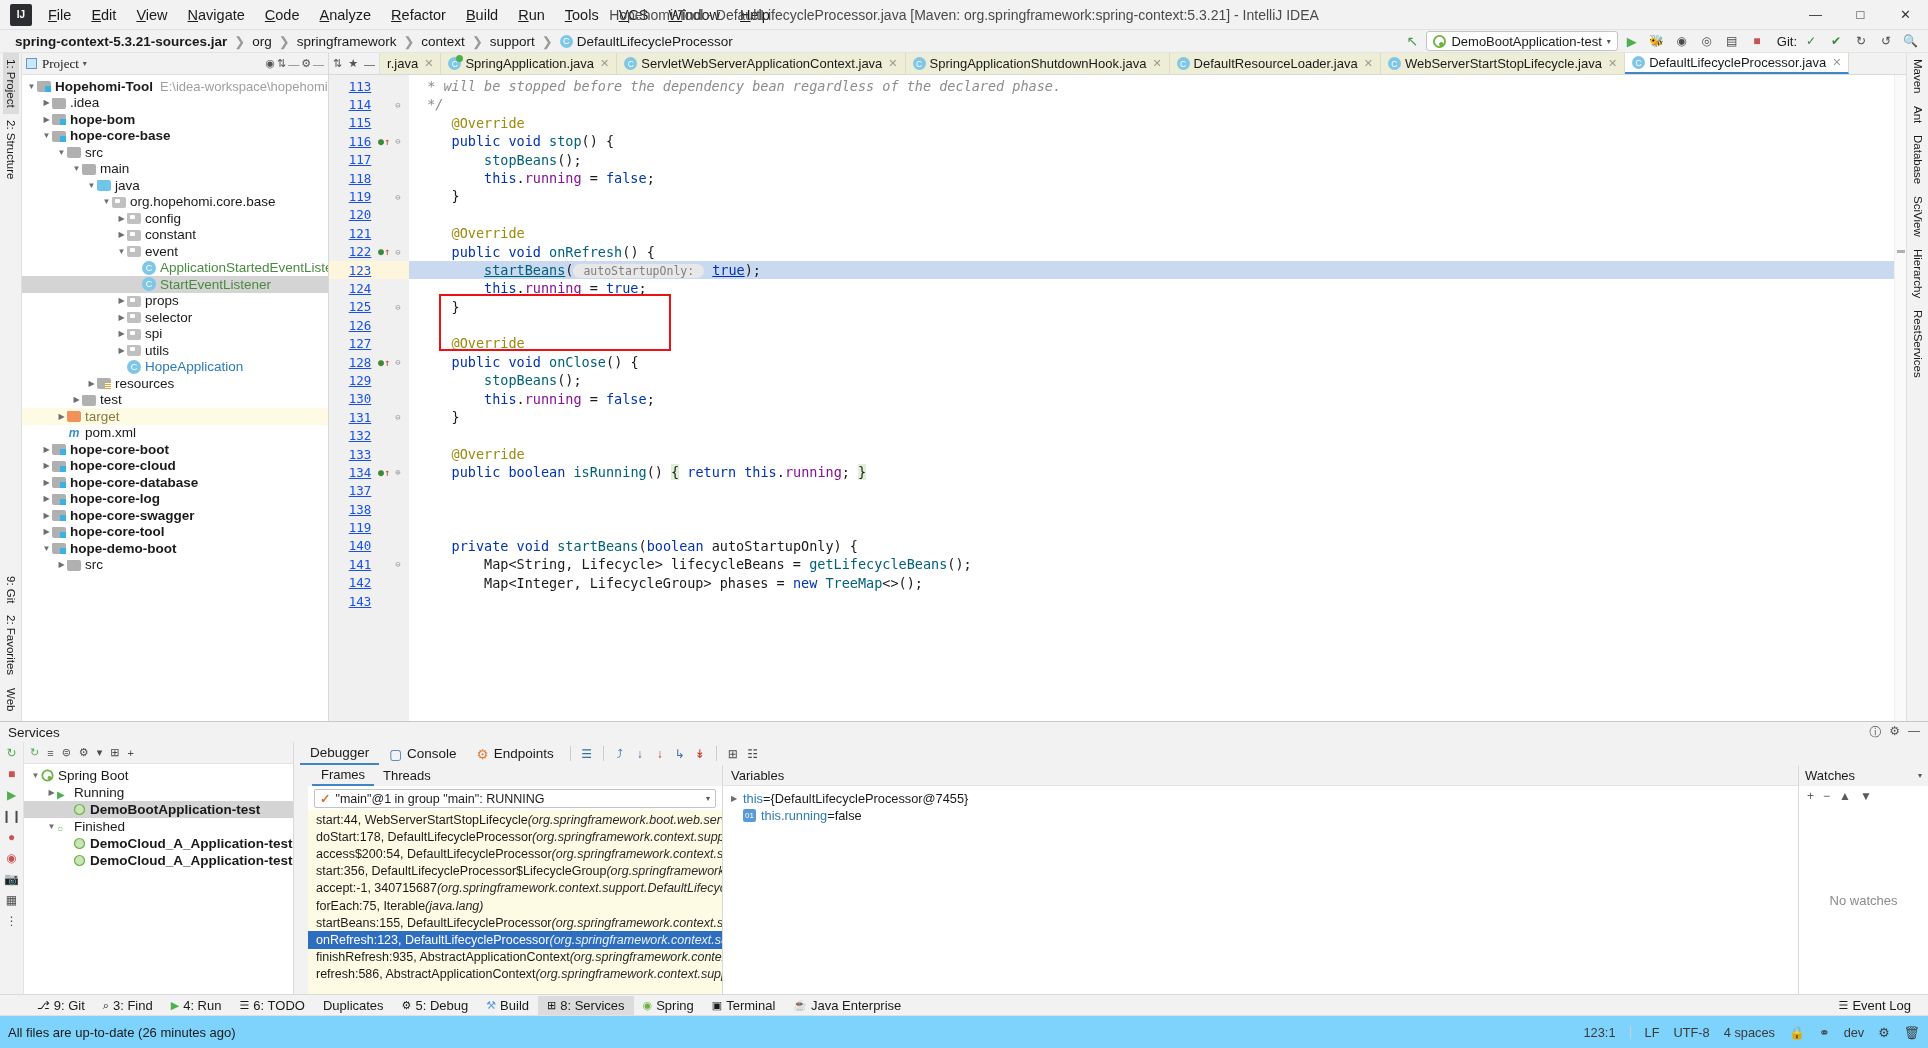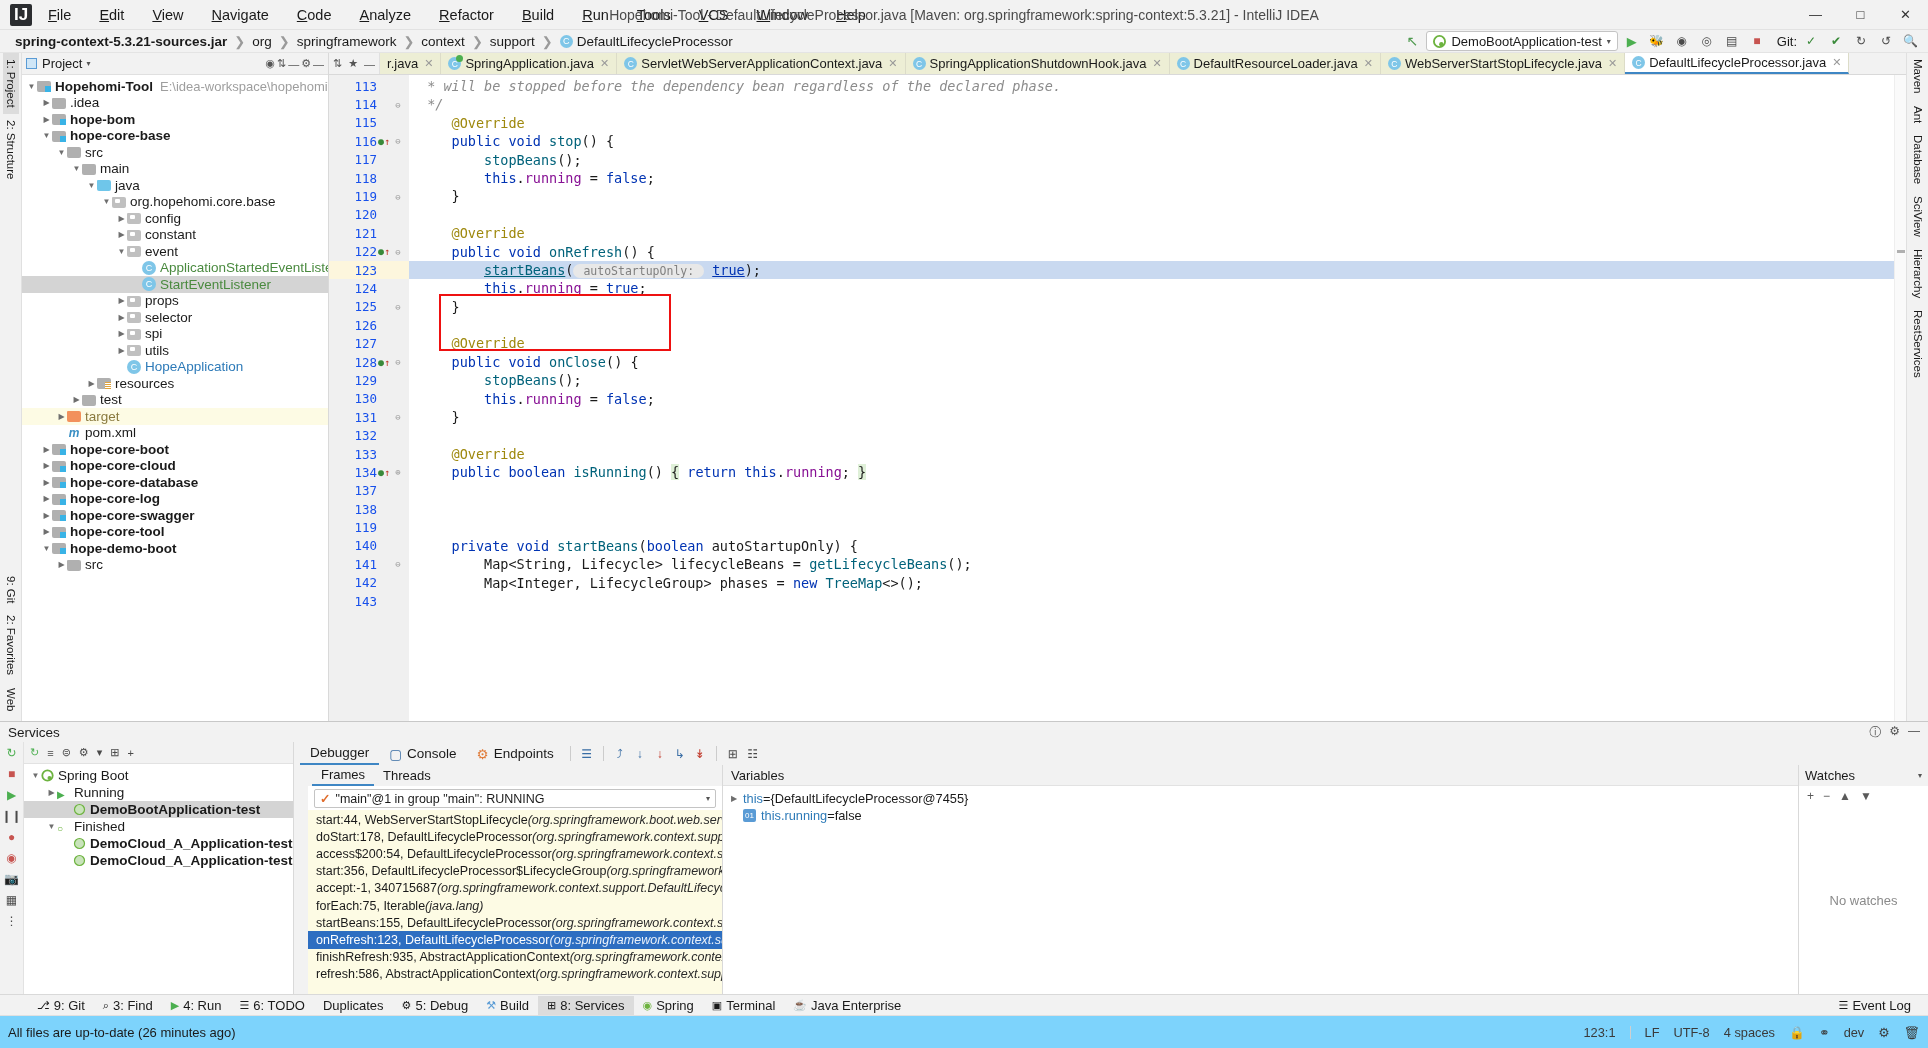--- a/index.html
+++ b/index.html
@@ -4,22 +4,22 @@
 <style>
   * { box-sizing: border-box; margin:0; padding:0; }
   html,body { width:1928px; height:1048px; overflow:hidden; background:#f2f2f2;
     font-family:"Liberation Sans", sans-serif; font-size:14px; color:#1a1a1a; }
   .app { position:relative; width:1928px; height:1048px; display:flex; flex-direction:column; background:#f2f2f2; }
 
   
   .titlebar { height:30px; display:flex; align-items:center; background:#f2f2f2;
       border-bottom:1px solid #e2e2e2; flex:0 0 30px; position:relative; }
   .ij-logo { width:22px; height:22px; margin:0 6px 0 10px; background:#2b2d30; border-radius:2px;
-      display:flex; align-items:center; justify-content:center; color:#fff; font-size:17px; font-weight:bold; }
-  .menu { display:flex; align-items:flex-start; gap:8px; }
+      display:flex; align-items:center; justify-content:center; color:#fff; font-size:10px; font-weight:bold; }
+  .menu { display:flex; align-items:flex-start; gap:0px; }
   .menu-item { padding:3px 10px; font-size:14.5px; color:#1a1a1a; cursor:default; white-space:nowrap; }
   .menu-item u { text-decoration:underline; }
   .title-text { position:absolute; left:0; right:0; text-align:center; font-size:14px; color:#4a4a4a;
       pointer-events:none; }
   .win-ctrls { margin-left:auto; display:flex; align-items:center; z-index:3; }
   .win-btn { width:45px; height:30px; display:flex; align-items:center; justify-content:center;
       font-size:13px; color:#333; }
 
   
   .navbar { height:23px; display:flex; align-items:center; background:#f2f2f2; flex:0 0 23px;
@@ -49,21 +49,21 @@
   .rail-tab.sel { background:#dcdcdc; }
   .rail-bot { margin-top:auto; display:flex; flex-direction:column; align-items:center; padding-bottom:4px; }
 
   .rail-right { width:22px; background:#f2f2f2; border-left:1px solid #e0e0e0; display:flex;
       flex-direction:column; align-items:center; flex:0 0 22px; }
 
   
   .proj { width:307px; flex:0 0 307px; background:#fff; display:flex; flex-direction:column;
       border-right:1px solid #d9d9d9; min-height:0; }
   .proj-head { height:22px; display:flex; align-items:center; background:#f2f2f2;
-      border-bottom:1px solid #e0e0e0; padding:0 4px; flex:0 0 22px; font-size:13px; }
+      border-bottom:1px solid #e0e0e0; padding:0 4px; flex:0 0 22px; font-size:13px;font-family:Liberation Serif, serif; }
   .proj-head .sq { width:11px;height:11px;border:1.5px solid #5a9bd5;background:#cfe6f7;margin-right:5px; }
   .proj-head .caret { margin-left:4px; font-size:8px; color:#555; }
   .proj-head-icons { margin-left:auto; display:flex; gap:2px; align-items:center; color:#555; }
   .tree { flex:1; overflow:hidden; padding-top:3px; font-size:13.5px; background:#fff; position:relative; }
   .row { display:flex; align-items:center; height:16.5px; white-space:nowrap; padding-right:4px; }
   .row.sel { background:#d4d4d4; }
   .row.target-row { background:#fdfbe4; }
   .arrow { width:11px; display:inline-block; text-align:center; font-size:8px; color:#6e6e6e; flex:0 0 11px; }
   .arrow.none { visibility:hidden; }
   .ficon { width:14px; height:12px; margin-right:4px; flex:0 0 14px; position:relative; }
@@ -96,21 +96,21 @@
   .tab.active { background:#fff; border-bottom:2px solid #3e86c4; }
   .tab .x { color:#999; font-size:11px; margin-left:2px; }
   .tab .ci { width:13px;height:13px;border-radius:50%;background:#7fc6e8;color:#fff;font-size:8.5px;
       display:flex;align-items:center;justify-content:center;flex:0 0 13px; position:relative;}
   .tab .ci.run::after{content:"";position:absolute;right:-2px;top:-2px;width:7px;height:7px;background:#4caf50;border-radius:50%;}
 
   .editor-wrap { flex:1; display:flex; min-height:0; position:relative; background:#fff; }
   .gutter { width:80px; flex:0 0 80px; background:#f0f0f0; border-right:0; position:relative;
       font-family:"DejaVu Sans Mono", monospace; font-size:12.5px; color:#9a9a9a; padding-top:2px; }
   .gline { height:18.4px; display:flex; align-items:center; justify-content:flex-end; padding-right:4px; position:relative; }
-  .gline .num { width:34px; text-align:right; }
+  .gline .num { width:34px; text-align:center;text-decoration:underline; }
   .gline .bp { width:14px; text-align:center; font-size:10px; }
   .gline .fold { width:14px; text-align:center; font-size:9px; color:#9a9a9a; }
   .gline.cur { background:#fdf6dd; }
   .code { flex:1; position:relative; font-family:"DejaVu Sans Mono", monospace; font-size:13.5px;
       padding-top:2px; overflow:hidden; background:#fff; }
   .cline { height:18.4px; line-height:18.4px; white-space:pre; padding-left:10px; }
   .cline.hl { background:#c9d9f0; }
   .kw { color:#0033b3; font-weight:normal; }
   .ann { color:#9e880d; }
   .cm { color:#8c8c8c; font-style:italic; }

